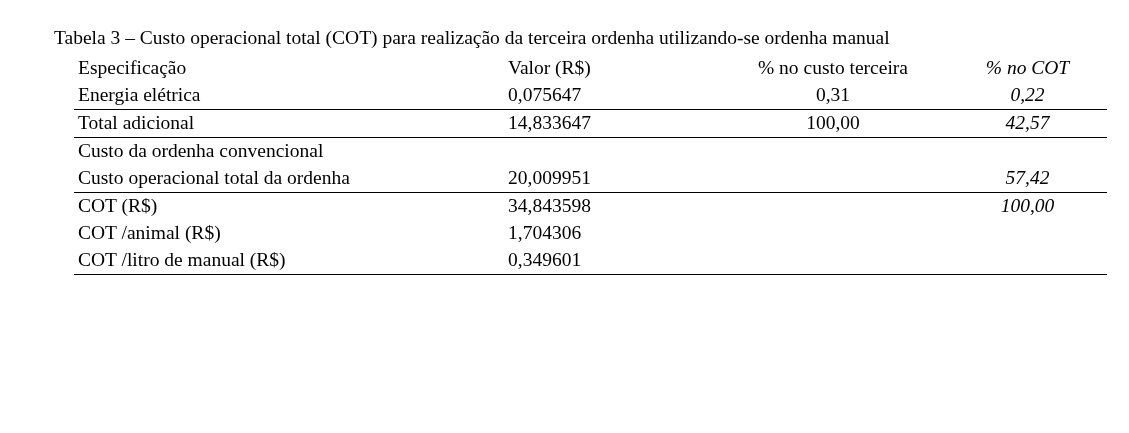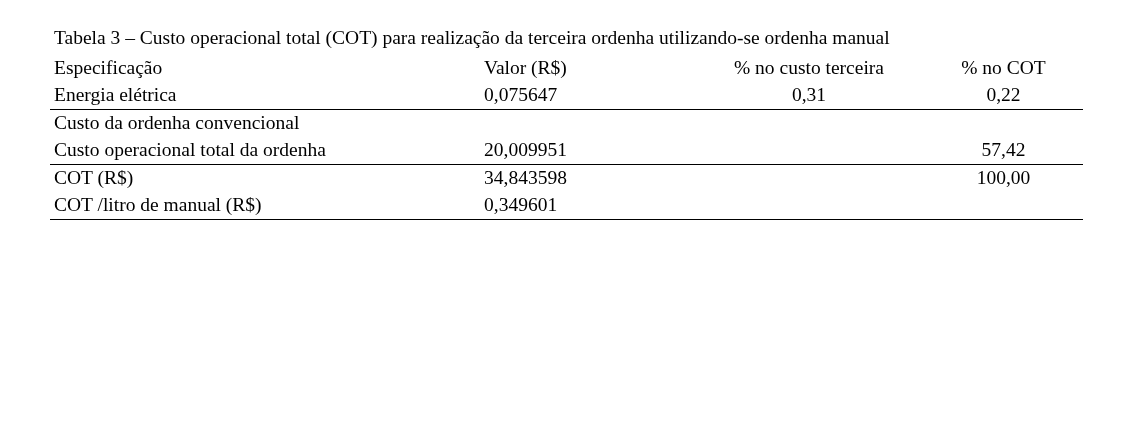--- a/index.html
+++ b/index.html
@@ -26,30 +26,31 @@
     line-height: 1.25;
     white-space: nowrap;
     padding-left: 4px;
     padding-bottom: 5px;
   }
   table.cot-table {
     width: 1029px;
     border-collapse: collapse;
     font-size: 19.5px;
     table-layout: fixed;
+    margin-left: 24px;
   }
   table.cot-table td, table.cot-table th {
     padding: 2px 0 3px 0;
     font-weight: normal;
     vertical-align: bottom;
   }
   .col-spec   { width: 430px; text-align: left; padding-left: 4px !important; }
   .col-valor  { width: 210px; text-align: left; }
   .col-adic   { width: 230px; text-align: center; }
-  .col-cot    { width: 159px; text-align: center; }
+  .col-cot    { width: 159px; text-align: center; font-style: italic; }
   .rule-bottom td { border-bottom: 1.4px solid #000; }
   .section-row td {
     padding-top: 4px;
     padding-bottom: 4px;
   }
   .sep-below td { border-bottom: 1.4px solid #000; }
   .tall td { padding-top: 6px; }
 </style>
 </head>
 <body>
@@ -71,20 +72,26 @@
 
 
 
       <tr class="sep-below">
         <td class="col-spec">Energia elétrica</td>
         <td class="col-valor">0,075647</td>
         <td class="col-adic">0,31</td>
         <td class="col-cot">0,22</td>
       </tr>
 
+      <tr class="sep-below">
+        <td class="col-spec">Total adicional</td>
+        <td class="col-valor">14,833647</td>
+        <td class="col-adic">100,00</td>
+        <td class="col-cot">42,57</td>
+      </tr>
 
       <tr class="section-row">
         <td class="col-spec">Custo da ordenha convencional</td>
         <td class="col-valor"></td>
         <td class="col-adic"></td>
         <td class="col-cot"></td>
       </tr>
 
       <tr class="tall sep-below">
         <td class="col-spec">Custo operacional total da ordenha</td>
@@ -93,20 +100,26 @@
         <td class="col-cot">57,42</td>
       </tr>
 
       <tr class="tall">
         <td class="col-spec">COT (R$)</td>
         <td class="col-valor">34,843598</td>
         <td class="col-adic"></td>
         <td class="col-cot">100,00</td>
       </tr>
 
+      <tr class="tall">
+        <td class="col-spec">COT /animal (R$)</td>
+        <td class="col-valor">1,704306</td>
+        <td class="col-adic"></td>
+        <td class="col-cot"></td>
+      </tr>
 
       <tr class="tall rule-bottom">
         <td class="col-spec">COT /litro de manual (R$)</td>
         <td class="col-valor">0,349601</td>
         <td class="col-adic"></td>
         <td class="col-cot"></td>
       </tr>
 
     </tbody>
   </table>

